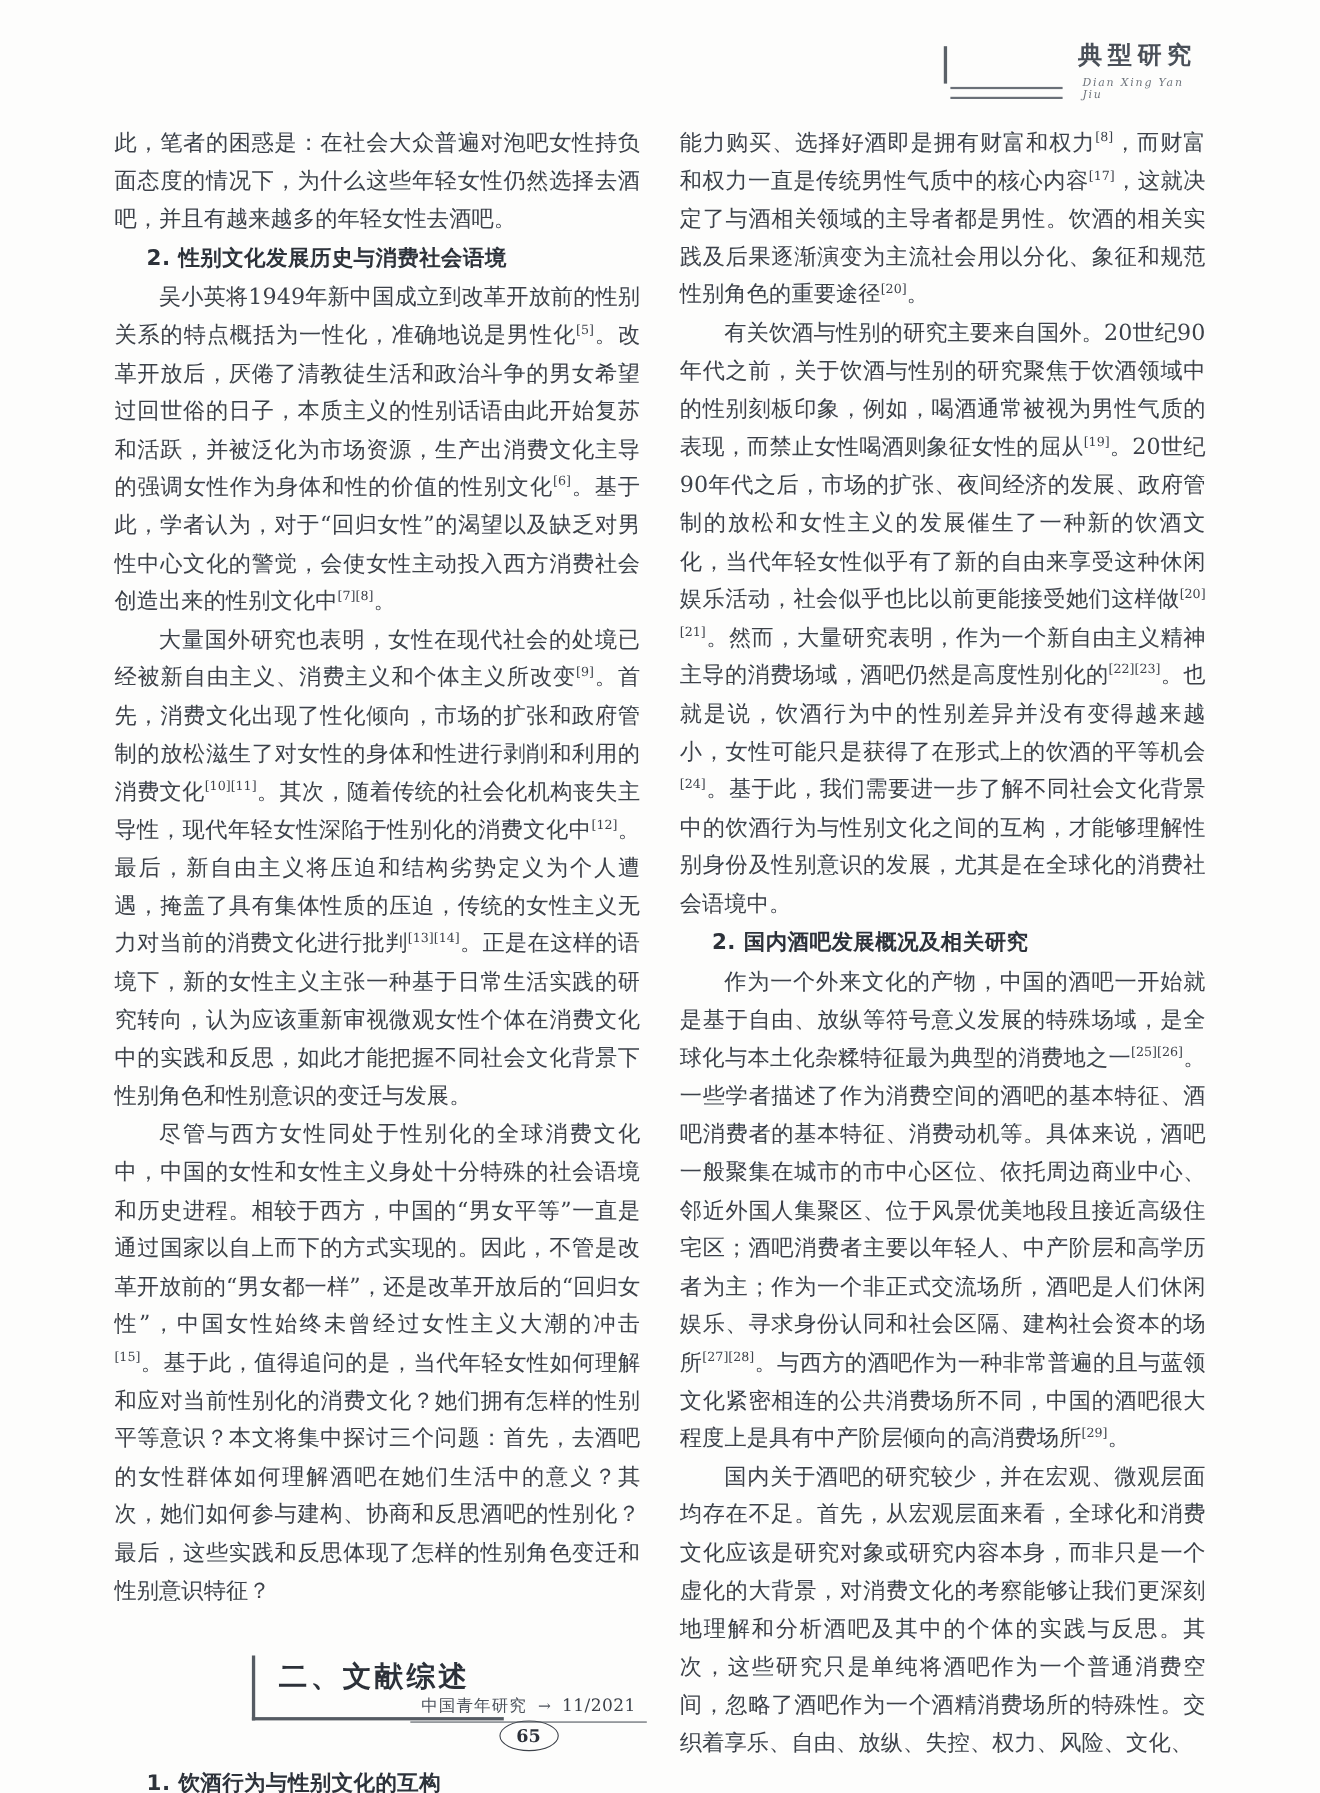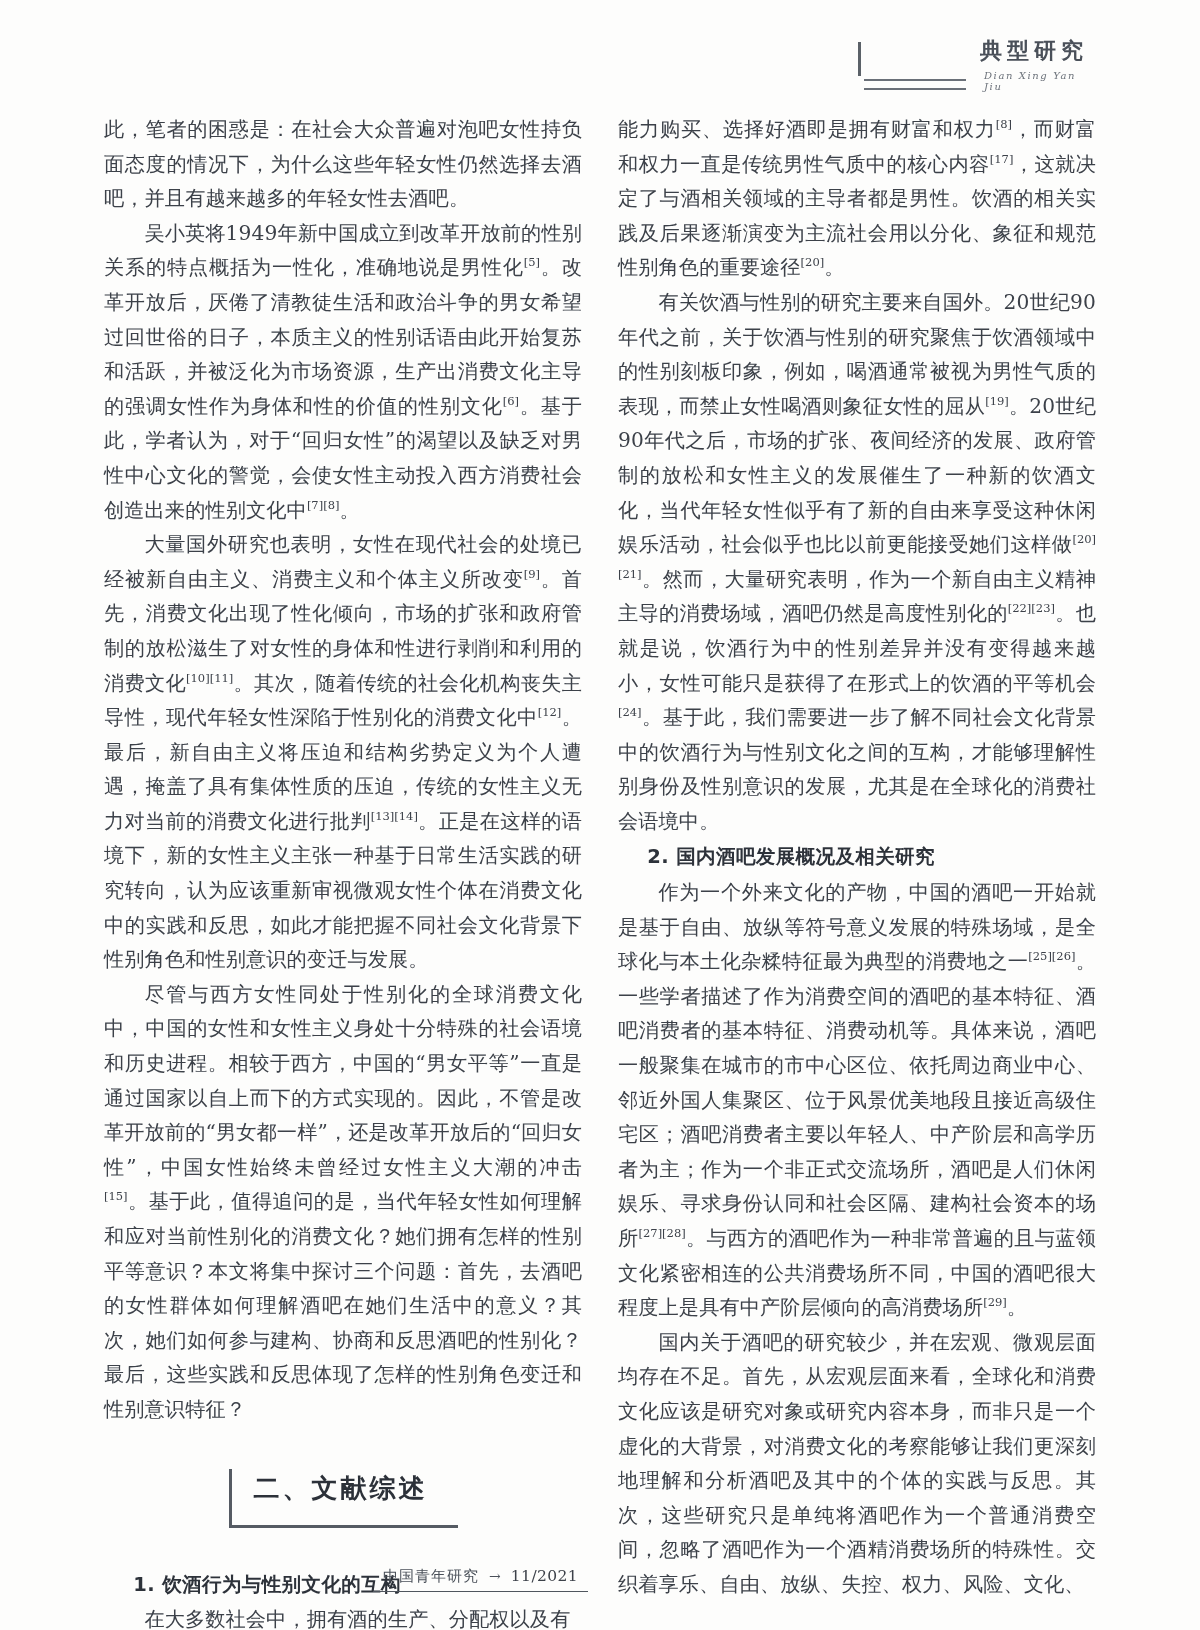--- a/index.html
+++ b/index.html
@@ -201,20 +201,21 @@
       <div class="rh-cn">典型研究</div>
       <span class="rh-rule"></span>
       <div class="rh-py">Dian Xing Yan Jiu</div>
     </div>
   </div>
 
   <div class="columns">
 
     <div class="col">
       <p class="body-text hang">此，笔者的困惑是：在社会大众普遍对泡吧女性持负面态度的情况下，为什么这些年轻女性仍然选择去酒吧，并且有越来越多的年轻女性去酒吧。</p>
+      <div class="sub-head">2. 性别文化发展历史与消费社会语境</div>
       <p class="body-text indent">吴小英将1949年新中国成立到改革开放前的性别关系的特点概括为一性化，准确地说是男性化<sup class="ref">[5]</sup>。改革开放后，厌倦了清教徒生活和政治斗争的男女希望过回世俗的日子，本质主义的性别话语由此开始复苏和活跃，并被泛化为市场资源，生产出消费文化主导的强调女性作为身体和性的价值的性别文化<sup class="ref">[6]</sup>。基于此，学者认为，对于“回归女性”的渴望以及缺乏对男性中心文化的警觉，会使女性主动投入西方消费社会创造出来的性别文化中<sup class="ref">[7][8]</sup>。</p>
       <p class="body-text indent">大量国外研究也表明，女性在现代社会的处境已经被新自由主义、消费主义和个体主义所改变<sup class="ref">[9]</sup>。首先，消费文化出现了性化倾向，市场的扩张和政府管制的放松滋生了对女性的身体和性进行剥削和利用的消费文化<sup class="ref">[10][11]</sup>。其次，随着传统的社会化机构丧失主导性，现代年轻女性深陷于性别化的消费文化中<sup class="ref">[12]</sup>。最后，新自由主义将压迫和结构劣势定义为个人遭遇，掩盖了具有集体性质的压迫，传统的女性主义无力对当前的消费文化进行批判<sup class="ref">[13][14]</sup>。正是在这样的语境下，新的女性主义主张一种基于日常生活实践的研究转向，认为应该重新审视微观女性个体在消费文化中的实践和反思，如此才能把握不同社会文化背景下性别角色和性别意识的变迁与发展。</p>
       <p class="body-text indent">尽管与西方女性同处于性别化的全球消费文化中，中国的女性和女性主义身处十分特殊的社会语境和历史进程。相较于西方，中国的“男女平等”一直是通过国家以自上而下的方式实现的。因此，不管是改革开放前的“男女都一样”，还是改革开放后的“回归女性”，中国女性始终未曾经过女性主义大潮的冲击<sup class="ref">[15]</sup>。基于此，值得追问的是，当代年轻女性如何理解和应对当前性别化的消费文化？她们拥有怎样的性别平等意识？本文将集中探讨三个问题：首先，去酒吧的女性群体如何理解酒吧在她们生活中的意义？其次，她们如何参与建构、协商和反思酒吧的性别化？最后，这些实践和反思体现了怎样的性别角色变迁和性别意识特征？</p>
 
       <div class="section-title-wrap">
         <div class="section-title">
           <span>二、文献综述</span>
         </div>
       </div>
 
@@ -231,15 +232,18 @@
     </div>
 
   </div>
 
   <div class="footer">
     <div class="footer-line">
       <span class="footer-cn">中国青年研究</span>
       <span class="footer-arrow">→</span>
       <span class="footer-issue">11/2021</span>
     </div>
+    <div class="page-num-wrap">
+      <div class="page-num">65</div>
+    </div>
   </div>
 
 </div>
 
 </body></html>

